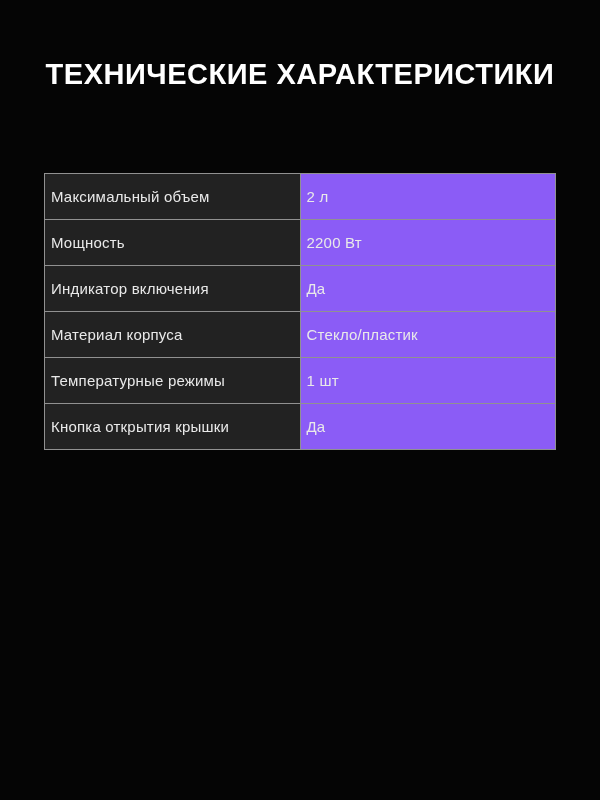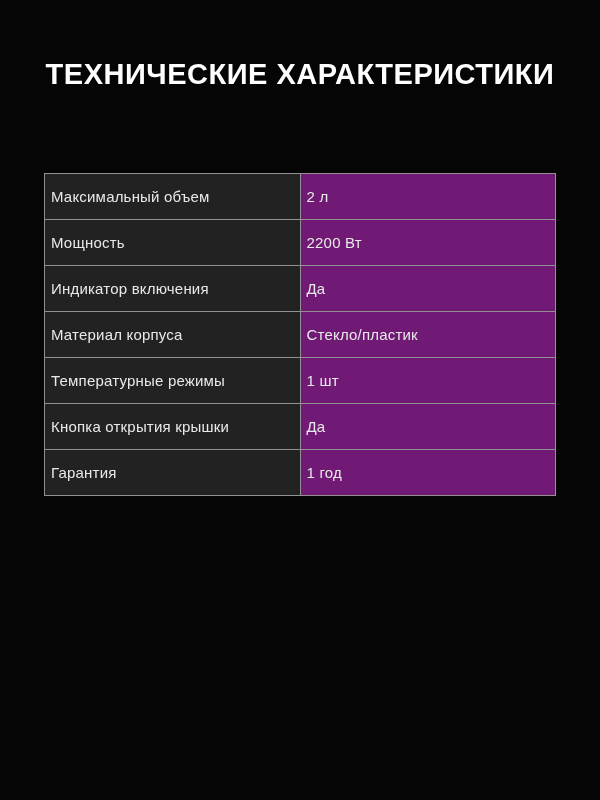--- a/index.html
+++ b/index.html
@@ -47,21 +47,21 @@
     vertical-align: middle;
     letter-spacing: 0.2px;
   }
   td.label-cell {
     width: 50%;
     background: #222222;
     border-right: 2px solid #c0c0c0;
   }
   td.value-cell {
     width: 50%;
-    background: #701a75;
+    background: #8b5cf6;
   }
 </style>
 </head>
 <body>
 
 <div class="page">
 
   <div class="title">ТЕХНИЧЕСКИЕ ХАРАКТЕРИСТИКИ</div>
 
   <table class="spec-table">
@@ -83,20 +83,16 @@
         <td class="value-cell">Стекло/пластик</td>
       </tr>
       <tr>
         <td class="label-cell">Температурные режимы</td>
         <td class="value-cell">1 шт</td>
       </tr>
       <tr>
         <td class="label-cell">Кнопка открытия крышки</td>
         <td class="value-cell">Да</td>
       </tr>
-      <tr>
-        <td class="label-cell">Гарантия</td>
-        <td class="value-cell">1 год</td>
-      </tr>
     </tbody>
   </table>
 
 </div>
 
 </body></html>

